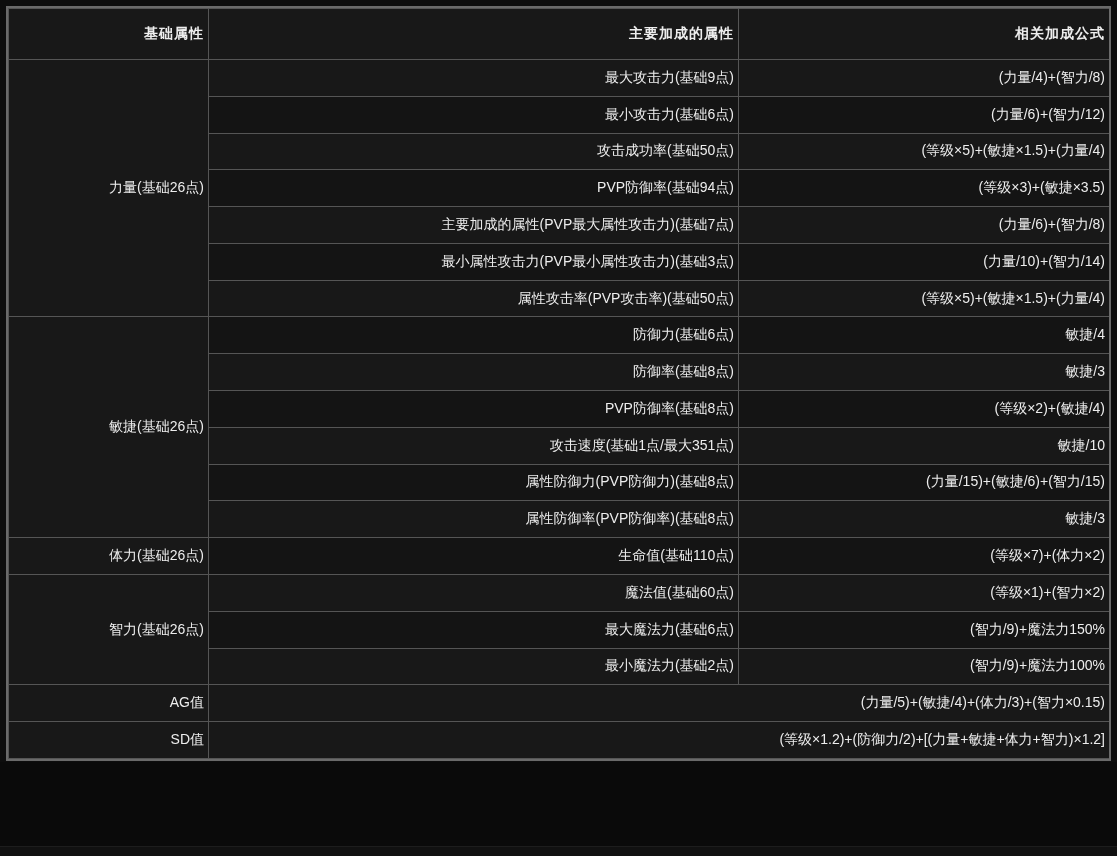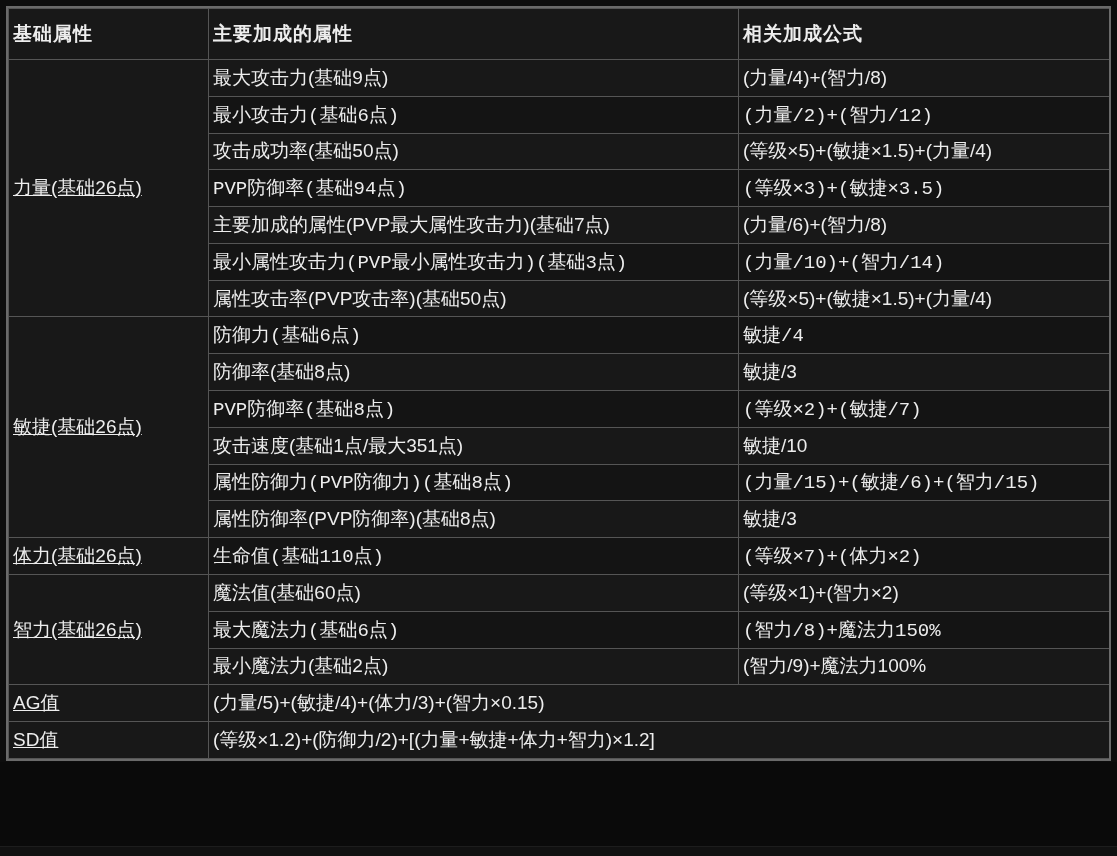--- a/index.html
+++ b/index.html
@@ -32,49 +32,47 @@
     overflow: hidden;
   }
   table.attr-table {
     width: 100%;
     height: 100%;
     border-collapse: collapse;
     table-layout: fixed;
   }
   table.attr-table td, table.attr-table th {
     border: 1px solid #555;
-    text-align: left;
+    text-align: right;
     vertical-align: middle;
-    font-size: 19px;
+    font-size: 14px;
     color: #ededed;
     padding: 2px 4px;
     background: #181818;
   }
   thead th {
     font-size: 22px;
     font-weight: bold;
     height: 46px;
     background: linear-gradient(180deg, #2e2e2e 0%, #1c1c1c 60%, #141414 100%);
     color: #ffffff;
     letter-spacing: 1px;
     border: 1px solid #6d6d6d;
   }
   td.base-attr {
     font-size: 18px;
     background: #101010;
     color: #f2f2f2;
-    text-decoration: underline;
   }
   td.main-attr {
     background: #1b1b1b;
     margin-left: 28px;
   }
   tr.alt td.main-attr, tr.alt td.formula {
     background: #141414;
-    font-family: Liberation Mono, monospace;
   }
   td.formula {
     background: #1b1b1b;
   }
   td.wide {
     background: #1b1b1b;
   }
   .col1 { width: 200px; }
   .col2 { width: 530px; }
   .col3 { width: 371px; }
@@ -117,21 +115,21 @@
       </thead>
       <tbody>
 
         <tr>
           <td class="base-attr" rowspan="7">力量(基础26点)</td>
           <td class="main-attr">最大攻击力(基础9点)</td>
           <td class="formula">(力量/4)+(智力/8)</td>
         </tr>
         <tr class="alt">
           <td class="main-attr">最小攻击力(基础6点)</td>
-          <td class="formula">(力量/2)+(智力/12)</td>
+          <td class="formula">(力量/6)+(智力/12)</td>
         </tr>
         <tr>
           <td class="main-attr">攻击成功率(基础50点)</td>
           <td class="formula">(等级×5)+(敏捷×1.5)+(力量/4)</td>
         </tr>
         <tr class="alt">
           <td class="main-attr">PVP防御率(基础94点)</td>
           <td class="formula">(等级×3)+(敏捷×3.5)</td>
         </tr>
         <tr>
@@ -151,21 +149,21 @@
           <td class="base-attr" rowspan="6">敏捷(基础26点)</td>
           <td class="main-attr">防御力(基础6点)</td>
           <td class="formula">敏捷/4</td>
         </tr>
         <tr>
           <td class="main-attr">防御率(基础8点)</td>
           <td class="formula">敏捷/3</td>
         </tr>
         <tr class="alt">
           <td class="main-attr">PVP防御率(基础8点)</td>
-          <td class="formula">(等级×2)+(敏捷/7)</td>
+          <td class="formula">(等级×2)+(敏捷/4)</td>
         </tr>
         <tr>
           <td class="main-attr">攻击速度(基础1点/最大351点)</td>
           <td class="formula">敏捷/10</td>
         </tr>
         <tr class="alt">
           <td class="main-attr">属性防御力(PVP防御力)(基础8点)</td>
           <td class="formula">(力量/15)+(敏捷/6)+(智力/15)</td>
         </tr>
         <tr>
@@ -179,21 +177,21 @@
           <td class="formula">(等级×7)+(体力×2)</td>
         </tr>
 
         <tr>
           <td class="base-attr" rowspan="3">智力(基础26点)</td>
           <td class="main-attr">魔法值(基础60点)</td>
           <td class="formula">(等级×1)+(智力×2)</td>
         </tr>
         <tr class="alt">
           <td class="main-attr">最大魔法力(基础6点)</td>
-          <td class="formula">(智力/8)+魔法力150%</td>
+          <td class="formula">(智力/9)+魔法力150%</td>
         </tr>
         <tr>
           <td class="main-attr">最小魔法力(基础2点)</td>
           <td class="formula">(智力/9)+魔法力100%</td>
         </tr>
 
         <tr class="alt">
           <td class="base-attr">AG值</td>
           <td class="wide" colspan="2">(力量/5)+(敏捷/4)+(体力/3)+(智力×0.15)</td>
         </tr>

